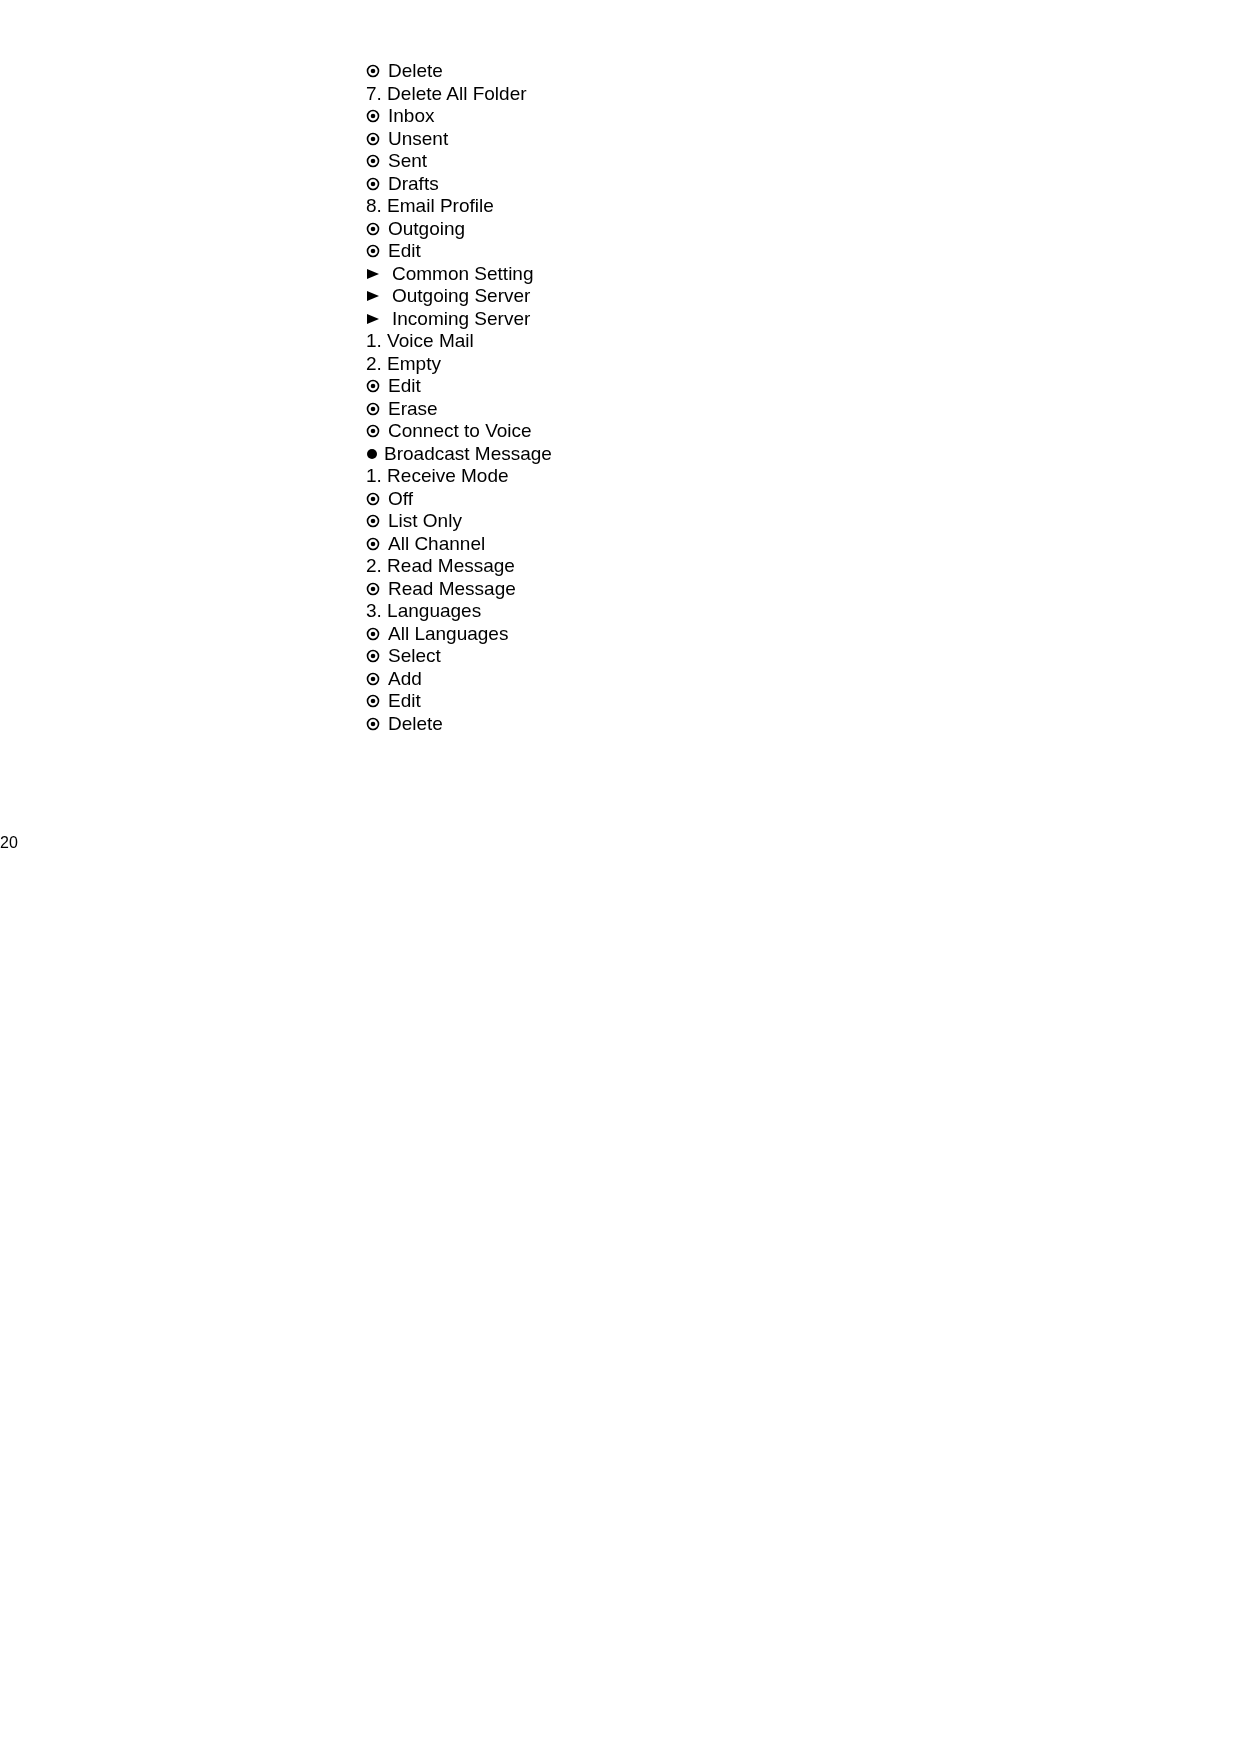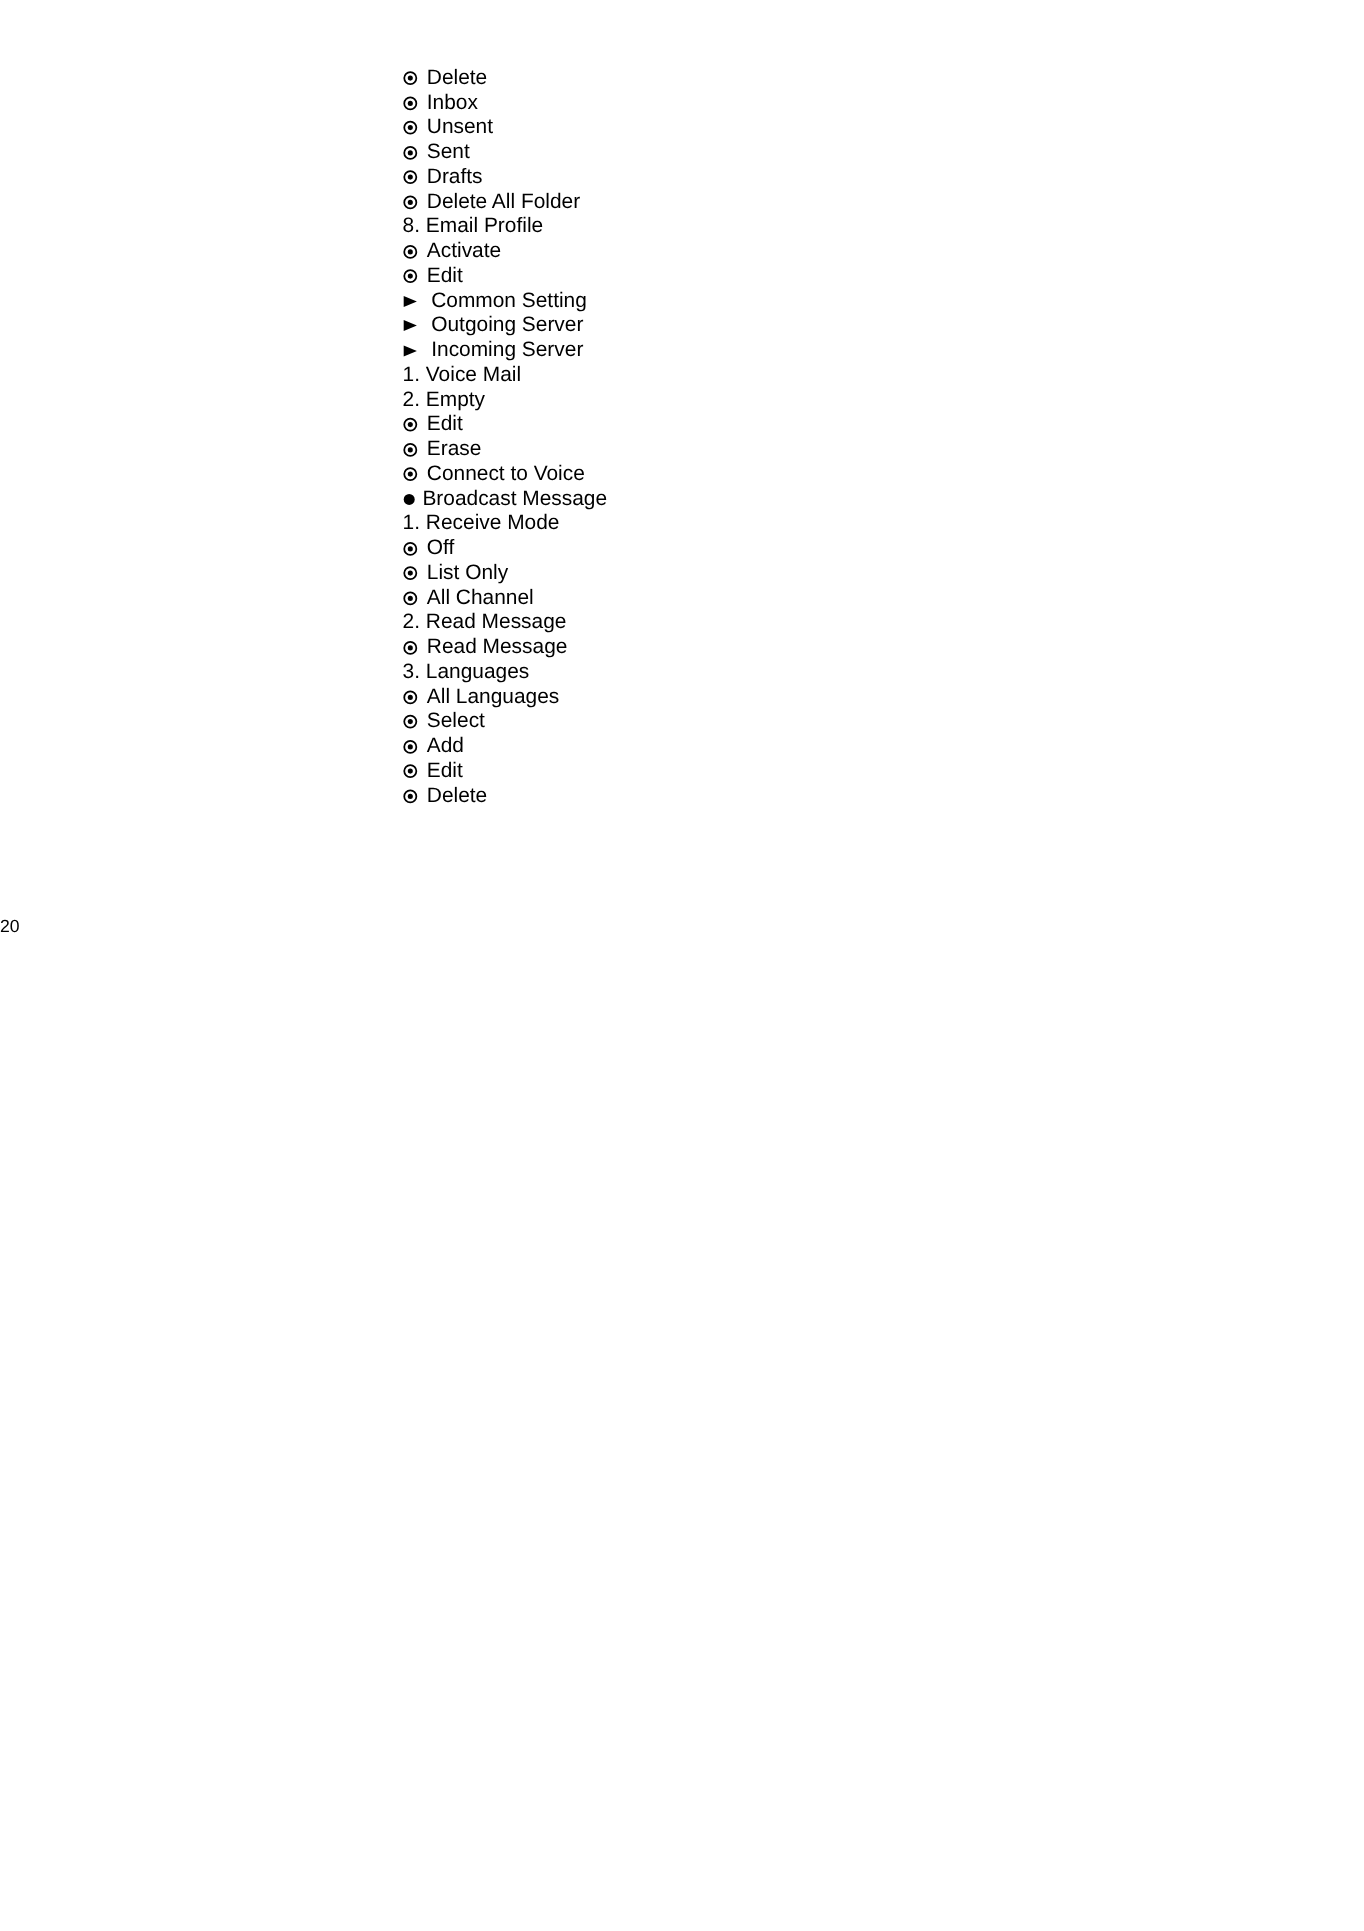--- a/index.html
+++ b/index.html
@@ -61,20 +61,23 @@
         <span class="marker">
           <svg width="14" height="14" viewBox="0 0 14 14">
             <circle cx="7" cy="7" r="5.5" fill="none" stroke="#000" stroke-width="1.6"></circle>
             <circle cx="7" cy="7" r="2.3" fill="#000"></circle>
           </svg>
         </span>
         <span class="gap4"></span>
         <span>Delete</span>
       </div>
       <div class="row">
+        <span>7. Delete All Folder</span>
+      </div>
+      <div class="row">
         <span class="marker">
           <svg width="14" height="14" viewBox="0 0 14 14">
             <circle cx="7" cy="7" r="5.5" fill="none" stroke="#000" stroke-width="1.6"></circle>
             <circle cx="7" cy="7" r="2.3" fill="#000"></circle>
           </svg>
         </span>
         <span class="gap4"></span>
         <span>Inbox</span>
       </div>
       <div class="row">
@@ -101,41 +104,31 @@
         <span class="marker">
           <svg width="14" height="14" viewBox="0 0 14 14">
             <circle cx="7" cy="7" r="5.5" fill="none" stroke="#000" stroke-width="1.6"></circle>
             <circle cx="7" cy="7" r="2.3" fill="#000"></circle>
           </svg>
         </span>
         <span class="gap4"></span>
         <span>Drafts</span>
       </div>
       <div class="row">
-        <span class="marker">
-          <svg width="14" height="14" viewBox="0 0 14 14">
-            <circle cx="7" cy="7" r="5.5" fill="none" stroke="#000" stroke-width="1.6"></circle>
-            <circle cx="7" cy="7" r="2.3" fill="#000"></circle>
-          </svg>
-        </span>
-        <span class="gap4"></span>
-        <span>Delete All Folder</span>
-      </div>
-      <div class="row">
         <span>8. Email Profile</span>
       </div>
       <div class="row">
         <span class="marker">
           <svg width="14" height="14" viewBox="0 0 14 14">
             <circle cx="7" cy="7" r="5.5" fill="none" stroke="#000" stroke-width="1.6"></circle>
             <circle cx="7" cy="7" r="2.3" fill="#000"></circle>
           </svg>
         </span>
         <span class="gap4"></span>
-        <span>Activate</span>
+        <span>Outgoing</span>
       </div>
       <div class="row">
         <span class="marker">
           <svg width="14" height="14" viewBox="0 0 14 14">
             <circle cx="7" cy="7" r="5.5" fill="none" stroke="#000" stroke-width="1.6"></circle>
             <circle cx="7" cy="7" r="2.3" fill="#000"></circle>
           </svg>
         </span>
         <span class="gap4"></span>
         <span>Edit</span>

